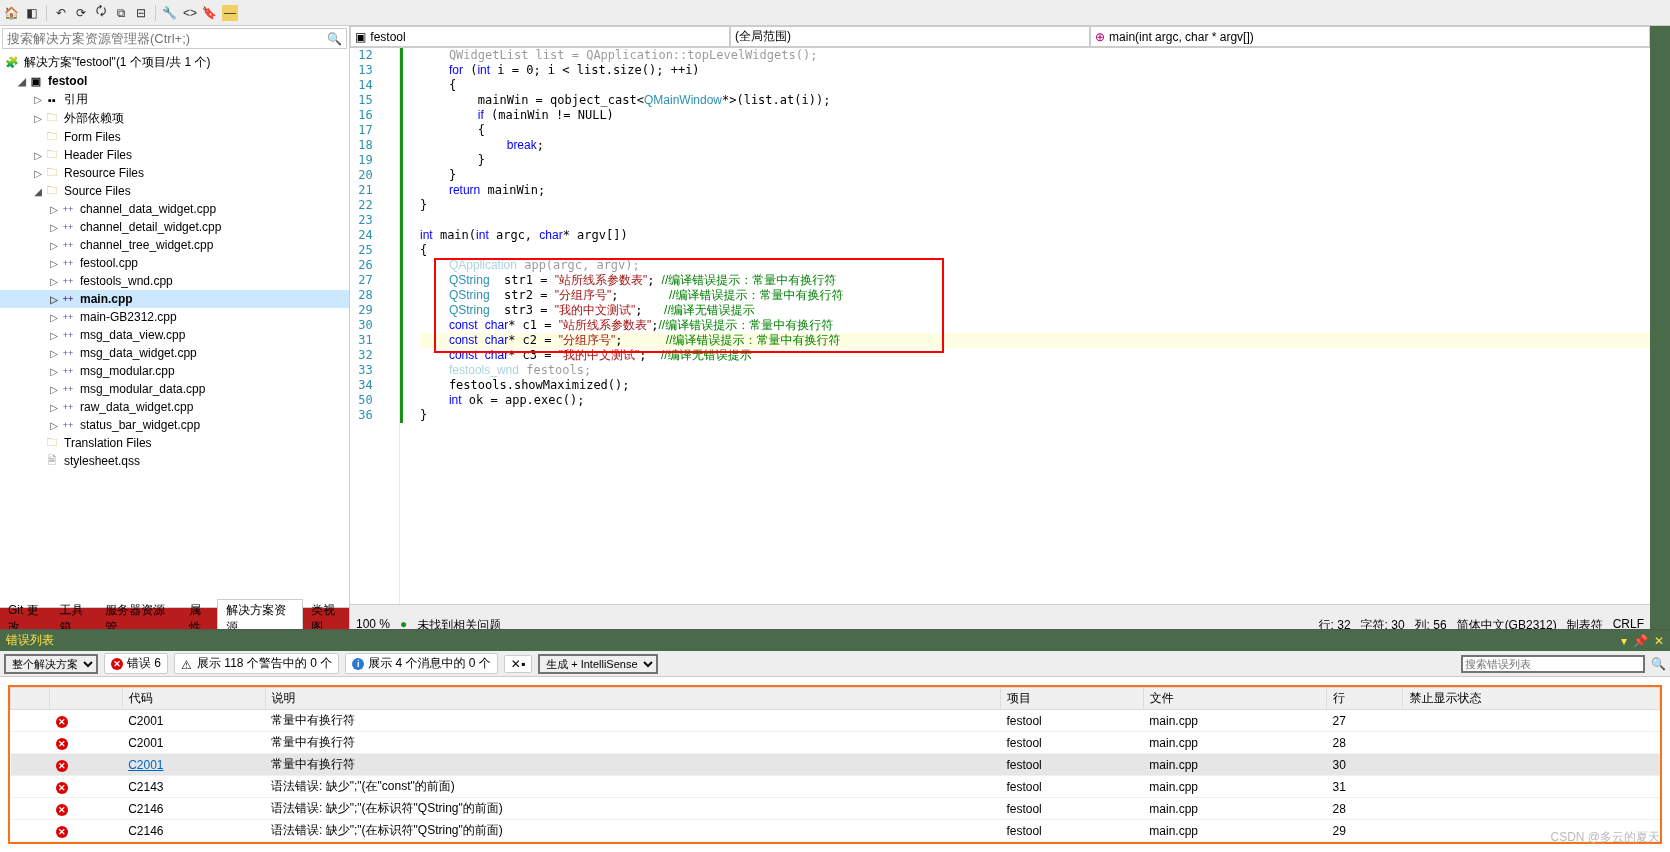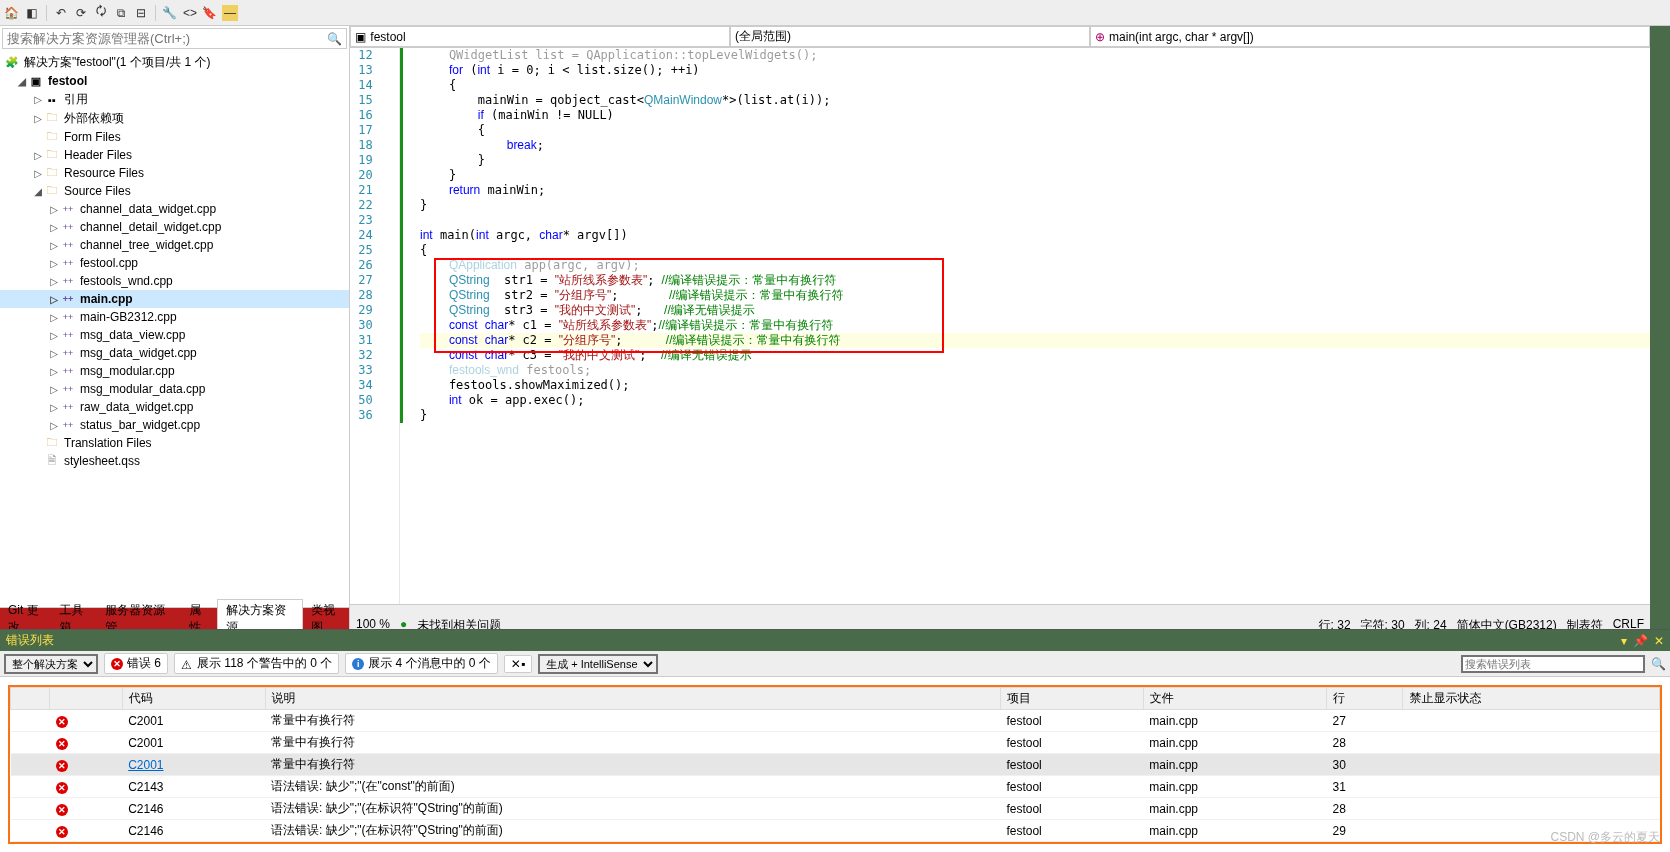--- a/index.html
+++ b/index.html
@@ -284,21 +284,21 @@
       <div class="code-lines" id="codelines"><div style="opacity: 0.4;">    QWidgetList list = QApplication::topLevelWidgets();</div><div>    <span class="kw">for</span> (<span class="kw">int</span> i = 0; i &lt; list.size(); ++i)</div><div>    {</div><div>        mainWin = qobject_cast&lt;<span class="type">QMainWindow</span>*&gt;(list.at(i));</div><div>        <span class="kw">if</span> (mainWin != NULL)</div><div>        {</div><div>            <span class="kw">break</span>;</div><div>        }</div><div>    }</div><div>    <span class="kw">return</span> mainWin;</div><div>}</div><div>&nbsp;</div><div><span class="kw">int</span> main(<span class="kw">int</span> argc, <span class="kw">char</span>* argv[])</div><div>{</div><div style="opacity: 0.4;">    <span class="type">QApplication</span> app(argc, argv);</div><div>    <span class="type">QString</span>  str1 = <span class="str">"站所线系参数表"</span>; <span class="cmt">//编译错误提示：常量中有换行符</span></div><div>    <span class="type">QString</span>  str2 = <span class="str">"分组序号"</span>;       <span class="cmt">//编译错误提示：常量中有换行符</span></div><div>    <span class="type">QString</span>  str3 = <span class="str">"我的中文测试"</span>;   <span class="cmt">//编译无错误提示</span></div><div>    <span class="kw">const</span> <span class="kw">char</span>* c1 = <span class="str">"站所线系参数表"</span>;<span class="cmt">//编译错误提示：常量中有换行符</span></div><div class="highlight-line">    <span class="kw">const</span> <span class="kw">char</span>* c2 = <span class="str">"分组序号"</span>;      <span class="cmt">//编译错误提示：常量中有换行符</span></div><div>    <span class="kw">const</span> <span class="kw">char</span>* c3 = <span class="str">"我的中文测试"</span>;  <span class="cmt">//编译无错误提示</span></div><div style="opacity: 0.4;">    <span class="type">festools_wnd</span> festools;</div><div>    festools.showMaximized();</div><div>    <span class="kw">int</span> ok = app.exec();</div><div>}</div></div>
       <div class="red-box" style="left:84px; top:210px; width:510px; height:95px;"></div>
     </div>
     <div class="status-bar">
       <span>100 %</span>
       <span class="status-check">●</span>
       <span>未找到相关问题</span>
       <span class="grow"></span>
       <span>行: 32</span>
       <span>字符: 30</span>
-      <span>列: 24</span>
+      <span>列: 56</span>
       <span>简体中文(GB2312)</span>
       <span>制表符</span>
       <span>CRLF</span>
     </div>
   </div>
   <div class="right-strip"></div>
 </div>
 
 <div class="error-panel">
   <div class="error-title">

